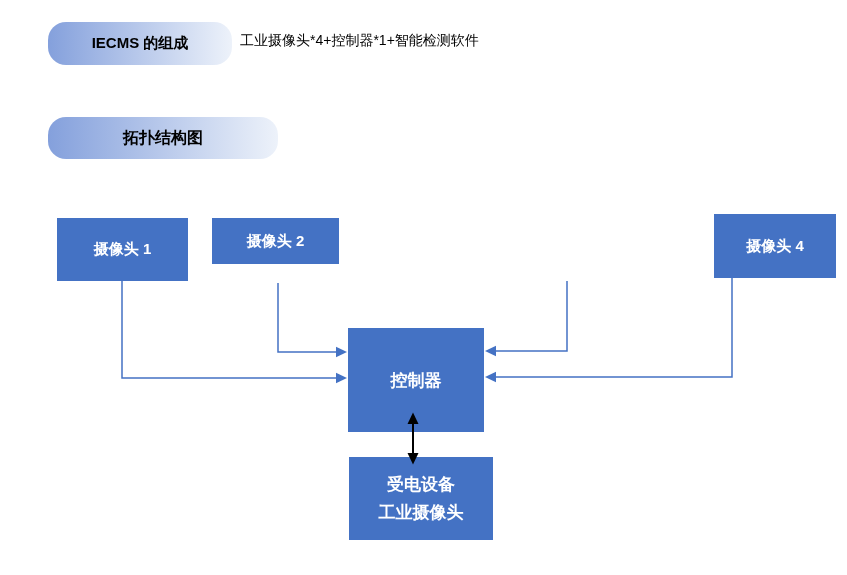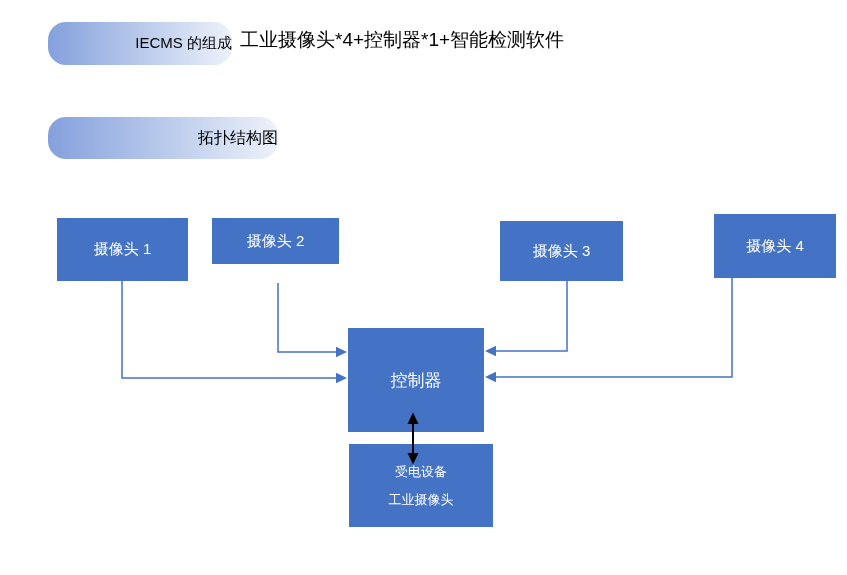--- a/index.html
+++ b/index.html
@@ -16,45 +16,45 @@
   body{font-family:"Liberation Sans","DejaVu Sans",sans-serif;color:var(--text);}
   .stage{
     position:relative;
     width:847px;height:575px;
     background:var(--page_bg);
     overflow:hidden;
   }
   .grad-label{
     position:absolute;
     background:linear-gradient(to right,var(--label_gradient_start),var(--label_gradient_end));
-    display:flex;align-items:center;justify-content:flex-end;
-    font-weight:normal;color:var(--text);border-radius:18px;
+    display:flex;align-items:center;justify-content:center;
+    font-weight:bold;color:var(--text);border-radius:18px;
   }
   .grad-label.lbl1{left:48px;top:22px;width:184px;height:43px;font-size:15px;}
   .grad-label.lbl2{left:48px;top:117px;width:230px;height:42px;font-size:16px;}
   .composition{
     position:absolute;left:240px;top:27px;
-    font-size:19px;line-height:26px;color:var(--text);
+    font-size:14px;line-height:26px;color:var(--text);
     white-space:nowrap;
   }
   .node{
     position:absolute;
     background:var(--node_fill);
     color:var(--node_text);
     display:flex;flex-direction:column;align-items:center;justify-content:center;
-    font-weight:normal;font-size:15px;
+    font-weight:bold;font-size:15px;
     white-space:pre;
     text-align:right;
   }
   .node.cam1{left:57px;top:218px;width:131px;height:63px;}
   .node.cam2{left:212px;top:218px;width:127px;height:46px;}
   .node.cam3{left:500px;top:221px;width:123px;height:60px;}
   .node.cam4{left:668px;top:214px;width:122px;height:64px;margin-left:46px;}
   .node.controller{left:348px;top:328px;width:136px;height:104px;font-size:17px;}
-  .node.powered{left:349px;top:444px;width:144px;height:83px;font-size:13px;line-height:28px;}
+  .node.powered{left:349px;top:457px;width:144px;height:83px;font-size:17px;line-height:28px;}
   svg.connectors{position:absolute;left:0;top:0;width:847px;height:575px;pointer-events:none;}
   .conn{fill:none;stroke:var(--connector);stroke-width:1.5;}
   .head{fill:var(--connector);stroke:none;}
   .bi{fill:none;stroke:var(--biarrow);stroke-width:2;}
   .bihead{fill:var(--biarrow);stroke:none;}
 </style>
 </head>
 <body>
 
 <div class="stage">
@@ -67,23 +67,20 @@
 
   <div class="grad-label lbl2">
     <span>拓扑结构图</span>
   </div>
 
   <div class="node cam1">
     <span>摄像头 1</span>
   </div>
   <div class="node cam2">
     <span>摄像头 2</span>
-  </div>
-  <div class="node cam3">
-    <span>摄像头 3</span>
   </div>
   <div class="node cam4">
     <span>摄像头 4</span>
   </div>
 
   <div class="node controller">
     <span>控制器</span>
   </div>
 
   <div class="node powered">

